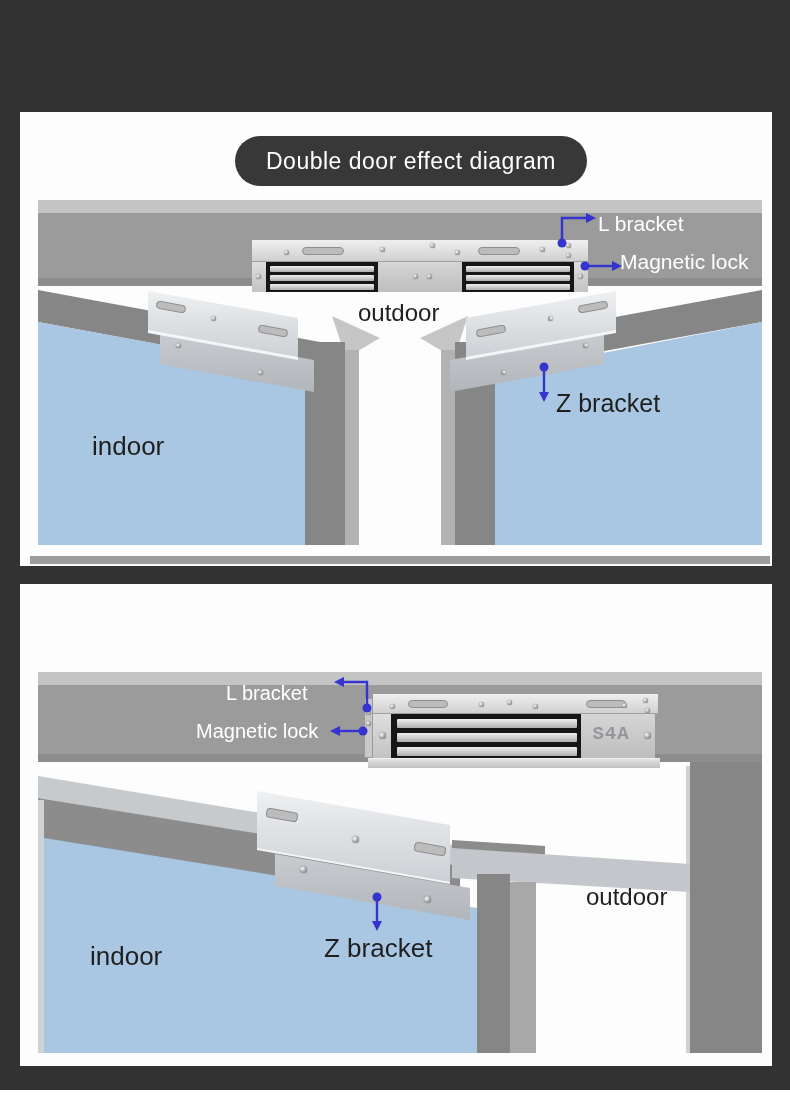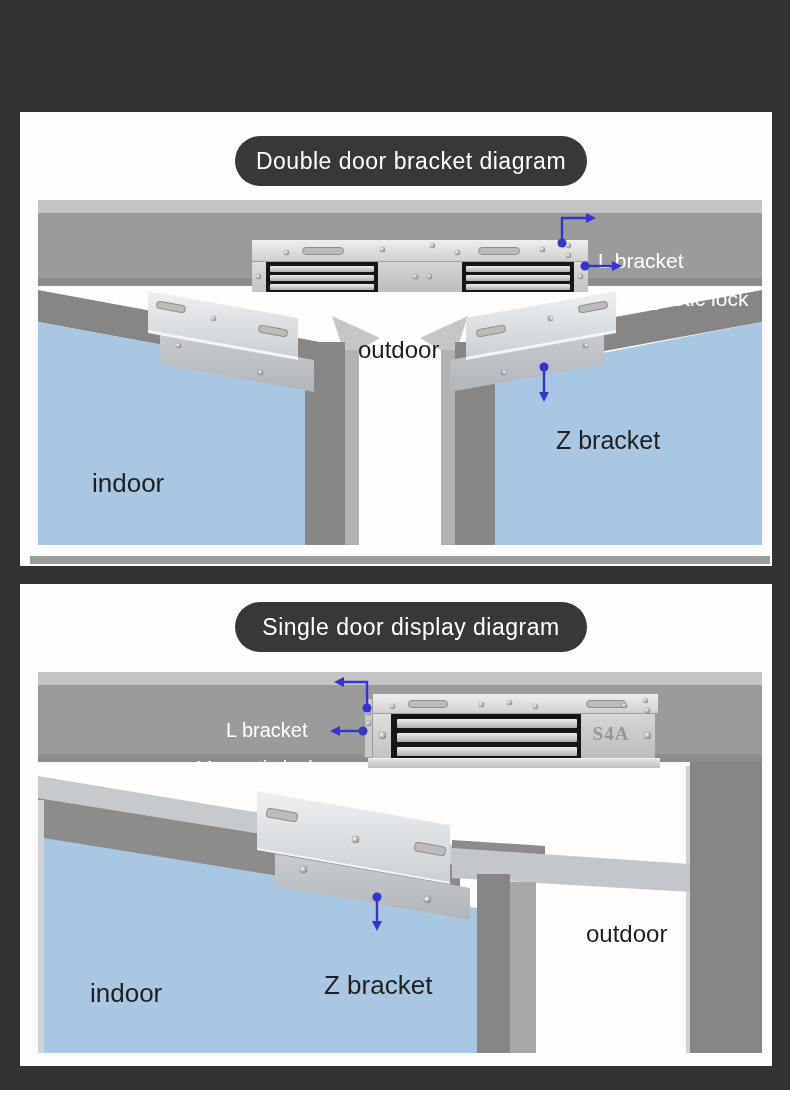--- a/index.html
+++ b/index.html
@@ -38,21 +38,21 @@
   .lock-center{background:linear-gradient(180deg,#d6d6d6,#bdbdbd);}
   .lock-base{background:linear-gradient(180deg,#e3e3e3,#bfbfbf);border-top:1px solid #f2f2f2;box-sizing:border-box;}
   .mbar{background:linear-gradient(180deg,#efefef,#aeaeae);border-radius:1px;}
   .slot{height:8px;border-radius:4px;background:#bcbcbc;border:1px solid #8f8f8f;box-sizing:border-box;}
   .screw{width:7px;height:7px;border-radius:50%;
     background:radial-gradient(circle at 35% 35%,#fbfbfb,#9a9a9a 60%,#6e6e6e);box-shadow:0 0 1px #5a5a5a;}
   .screw.sm{width:5px;height:5px;}
   .fold{background:#f4f5f7;}
   .floor{background:#9c9c9c;}
   
-  .lbl{white-space:nowrap;line-height:1.1;margin-top:37px;}
+  .lbl{white-space:nowrap;line-height:1.1;}
   .lbl-white{color:var(--label_white,#fff);}
   .lbl-dark{color:var(--label_dark,#1f1f1f);}
   .brand{font-family:"Liberation Serif",serif;font-weight:bold;font-size:19px;
     color:var(--brand_gray,#95959b);letter-spacing:1px;}
   
   .arrows{left:0;top:0;width:790px;height:1113px;pointer-events:none;}
   .arrow-stroke{stroke:var(--arrow_blue,#3434cf);stroke-width:2.4;fill:none;}
   .arrow-fill{fill:var(--arrow_blue,#3434cf);}
   
   .mirror{transform:scaleX(-1);}
@@ -122,21 +122,21 @@
   <div class="abs mbar" style="left:270px;top:275px;width:104px;height:6px;"></div>
   <div class="abs mbar" style="left:270px;top:284px;width:104px;height:6px;"></div>
   <div class="abs mbar" style="left:466px;top:266px;width:104px;height:6px;"></div>
   <div class="abs mbar" style="left:466px;top:275px;width:104px;height:6px;"></div>
   <div class="abs mbar" style="left:466px;top:284px;width:104px;height:6px;"></div>
   <div class="abs screw sm" style="left:256px;top:274px;"></div>
   <div class="abs screw sm" style="left:413px;top:274px;"></div>
   <div class="abs screw sm" style="left:427px;top:274px;"></div>
   <div class="abs screw sm" style="left:578px;top:274px;"></div>
 
-  <div class="abs pill" style="left:235px;top:136px;">Double door bracket diagram</div>
+  <div class="abs pill" style="left:235px;top:136px;">Double door effect diagram</div>
   <div class="abs lbl lbl-white" style="left:598px;top:212px;font-size:21px;">L bracket</div>
   <div class="abs lbl lbl-white" style="left:620px;top:250px;font-size:21px;">Magnetic lock</div>
   <div class="abs lbl lbl-dark" style="left:358px;top:300px;font-size:24px;">outdoor</div>
   <div class="abs lbl lbl-dark" style="left:92px;top:432px;font-size:26px;">indoor</div>
   <div class="abs lbl lbl-dark" style="left:556px;top:390px;font-size:25px;">Z bracket</div>
 
   <div class="abs panel panel-2"></div>
 
   <div class="abs beam" style="left:38px;top:672px;width:724px;height:90px;"></div>
   <div class="abs beam-top" style="left:38px;top:672px;width:724px;height:13px;"></div>
@@ -177,23 +177,22 @@
   <div class="abs screw sm" style="left:645px;top:708px;"></div>
   <div class="abs lock-base" style="left:368px;top:758px;width:292px;height:10px;"></div>
   <div class="abs lock-body" style="left:373px;top:714px;width:282px;height:44px;"></div>
   <div class="abs lock-cap" style="left:373px;top:714px;width:18px;height:44px;"></div>
   <div class="abs lock-center" style="left:581px;top:714px;width:74px;height:44px;"></div>
   <div class="abs mbar" style="left:397px;top:719px;width:180px;height:9px;"></div>
   <div class="abs mbar" style="left:397px;top:733px;width:180px;height:9px;"></div>
   <div class="abs mbar" style="left:397px;top:747px;width:180px;height:9px;"></div>
   <div class="abs screw" style="left:379px;top:732px;"></div>
   <div class="abs screw" style="left:644px;top:732px;"></div>
-  <div class="abs brand" style="left:589px;top:723px;width:44px;text-align:center;">S4A</div>
-
-  <div class="abs pill" style="left:235px;top:602px;">Single door display diagram</div>
+  <div class="abs brand" style="left:589px;top:723px;width:44px;text-align:center;font-family:Liberation Mono, monospace;">S4A</div>
+
   <div class="abs lbl lbl-white" style="left:226px;top:682px;font-size:20px;">L bracket</div>
   <div class="abs lbl lbl-white" style="left:196px;top:720px;font-size:20px;">Magnetic lock</div>
   <div class="abs lbl lbl-dark" style="left:586px;top:884px;font-size:24px;">outdoor</div>
   <div class="abs lbl lbl-dark" style="left:90px;top:942px;font-size:26px;">indoor</div>
   <div class="abs lbl lbl-dark" style="left:324px;top:934px;font-size:26px;">Z bracket</div>
 
   <div class="abs bottom-band"></div>
 
   <svg class="abs arrows" viewBox="0 0 790 1113">
     <g>

